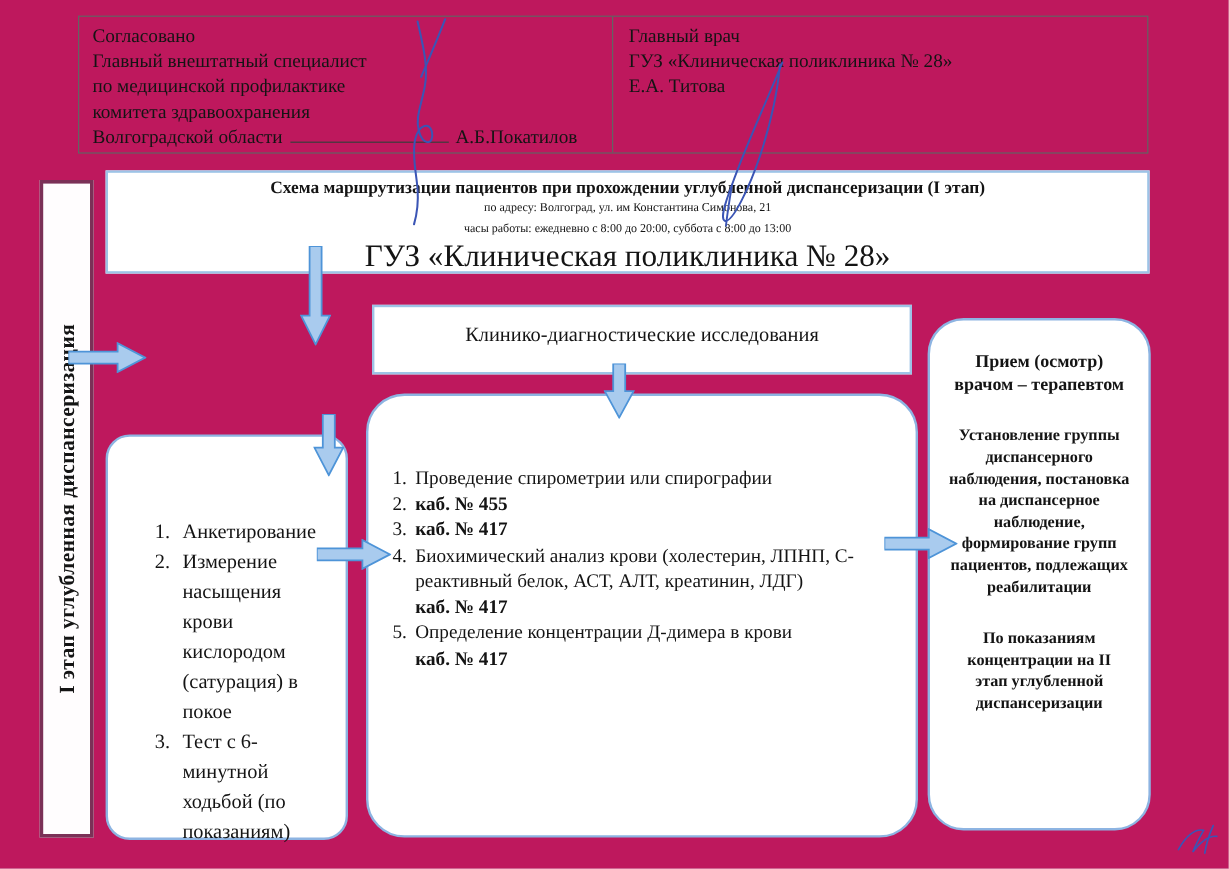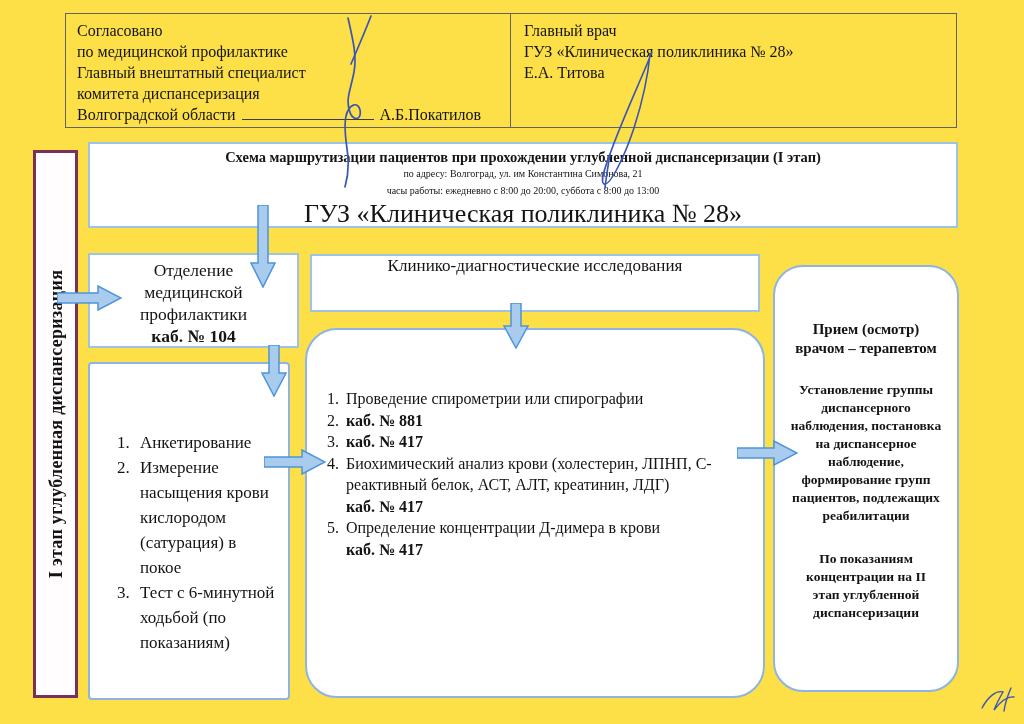--- a/index.html
+++ b/index.html
@@ -1,18 +1,18 @@
 <!DOCTYPE html>
 <html><head>
 <meta charset="utf-8">
 <style>
   html,body { margin:0; padding:0; background:#e8e8e8; }
   .page {
     position:relative; width:1024px; height:724px; margin:0 auto;
-    background:#fde047; overflow:hidden;
+    background:#be185d; overflow:hidden;
     font-family:"Liberation Serif", serif; color:#141414;
   }
   .page * { box-sizing:border-box; }
 
   
   .approval { position:absolute; left:65px; top:13px; width:892px; height:115px;
     display:flex; border:1.5px solid #636363; z-index:10; }
   .approval-cell { padding:6px 10px 6px 11px; font-size:16px; line-height:21px; }
   .approval-left { width:445px; border-right:1.5px solid #636363; }
   .approval-right { flex:1; padding-left:13px; }
@@ -36,57 +36,57 @@
 
   
   .box-prof { position:absolute; left:88px; top:253px; width:211px; height:95px;
     border:2px solid #9dc3e6; background:#fff; text-align:center; z-index:10;
     font-size:17.5px; line-height:22px; padding-top:4px; }
   .box-prof .wrap { width:134px; margin:0 auto; }
   .box-prof .room { font-weight:bold; }
 
   .box-diag { position:absolute; left:310px; top:254px; width:450px; height:58px;
     border:2px solid #9dc3e6; background:#fff; z-index:10;
-    display:flex; align-items:flex-start; justify-content:center;
+    display:flex; align-items:center; justify-content:center;
     font-size:17px; padding-bottom:8px; }
 
   
   .rbox { position:absolute; border:2.5px solid #8db4e2; background:#fff; z-index:9; }
-  .rbox-left { left:88px; top:362px; width:202px; height:338px; border-radius:4px;
-    padding:66px 8px 0 12px; }
+  .rbox-left { left:88px; top:362px; width:202px; height:338px; border-radius:20px;
+    padding:66px 8px 0 24px; }
   .rbox-left ol { margin:0; padding-left:32px; font-size:17px; line-height:25px; }
   .rbox-left li { padding-left:6px; }
 
   .rbox-mid { left:305px; top:328px; width:460px; height:370px; border-radius:32px;
     padding:58px 24px 0 16px; }
   .rbox-mid ol { margin:0; padding-left:20px; font-size:16px; line-height:21.5px; }
   .rbox-mid li { padding-left:3px; }
   .rbox-mid .room { display:block; font-weight:bold; }
 
   .rbox-right { left:773px; top:265px; width:186px; height:427px; border-radius:30px;
-    padding:53px 10px 0 10px; text-align:center; font-weight:bold; }
+    padding:26px 10px 0 10px; text-align:center; font-weight:bold; }
   .tr-title { font-size:15px; line-height:19px; width:152px; margin:0 auto 23px; }
   .tr-body { font-size:13.5px; line-height:18px; width:152px; margin:0 auto 25px;font-family:Liberation Serif, serif; }
   .tr-footer { font-size:13.5px; line-height:18px; width:128px; margin:0 auto; }
 
   
   .arrow, .ink { position:absolute; z-index:20; }
   .ink { z-index:30; }
 </style>
 </head>
 <body>
 
 <div class="page">
 
   <div class="approval">
     <div class="approval-cell approval-left">
       <div>Согласовано</div>
+      <div>Главный внештатный специалист</div>
       <div>по медицинской профилактике</div>
-      <div>Главный внештатный специалист</div>
-      <div>комитета диспансеризация</div>
+      <div>комитета здравоохранения</div>
       <div class="sig-line">
         <span>Волгоградской области</span>
         <span class="sig-blank"></span>
         <span>А.Б.Покатилов</span>
       </div>
     </div>
     <div class="approval-cell approval-right">
       <div>Главный врач</div>
       <div>ГУЗ «Клиническая поликлиника № 28»</div>
       <div>Е.А. Титова</div>
@@ -97,44 +97,40 @@
     <div class="vbar-label">I этап углубленная диспансеризация</div>
   </div>
 
   <div class="header">
     <div class="header-title">Схема маршрутизации пациентов при прохождении углубленной диспансеризации (I этап)</div>
     <div class="header-line">по адресу: Волгоград, ул. им Константина Симонова, 21</div>
     <div class="header-line">часы работы: ежедневно с 8:00 до 20:00, суббота с 8:00 до 13:00</div>
     <div class="header-clinic">ГУЗ «Клиническая поликлиника № 28»</div>
   </div>
 
-  <div class="box-prof">
-    <div class="wrap">Отделение медицинской профилактики</div>
-    <div class="room">каб. № 104</div>
-  </div>
 
   <div class="box-diag">
     <span>Клинико-диагностические исследования</span>
   </div>
 
   <div class="rbox rbox-left">
     <ol>
       <li>Анкетирование</li>
       <li>Измерение насыщения крови кислородом (сатурация) в покое</li>
       <li>Тест с 6-минутной ходьбой (по показаниям)</li>
     </ol>
   </div>
 
   <div class="rbox rbox-mid">
     <ol>
       <li>
         <span>Проведение спирометрии или спирографии</span>
       </li>
       <li>
-        <span class="room">каб. № 881</span>
+        <span class="room">каб. № 455</span>
       </li>
       <li>
         <span class="room">каб. № 417</span>
       </li>
       <li>
         <span>Биохимический анализ крови (холестерин, ЛПНП, С-реактивный белок, АСТ, АЛТ, креатинин, ЛДГ)</span>
         <span class="room">каб. № 417</span>
       </li>
       <li>
         <span>Определение концентрации Д-димера в крови</span>

